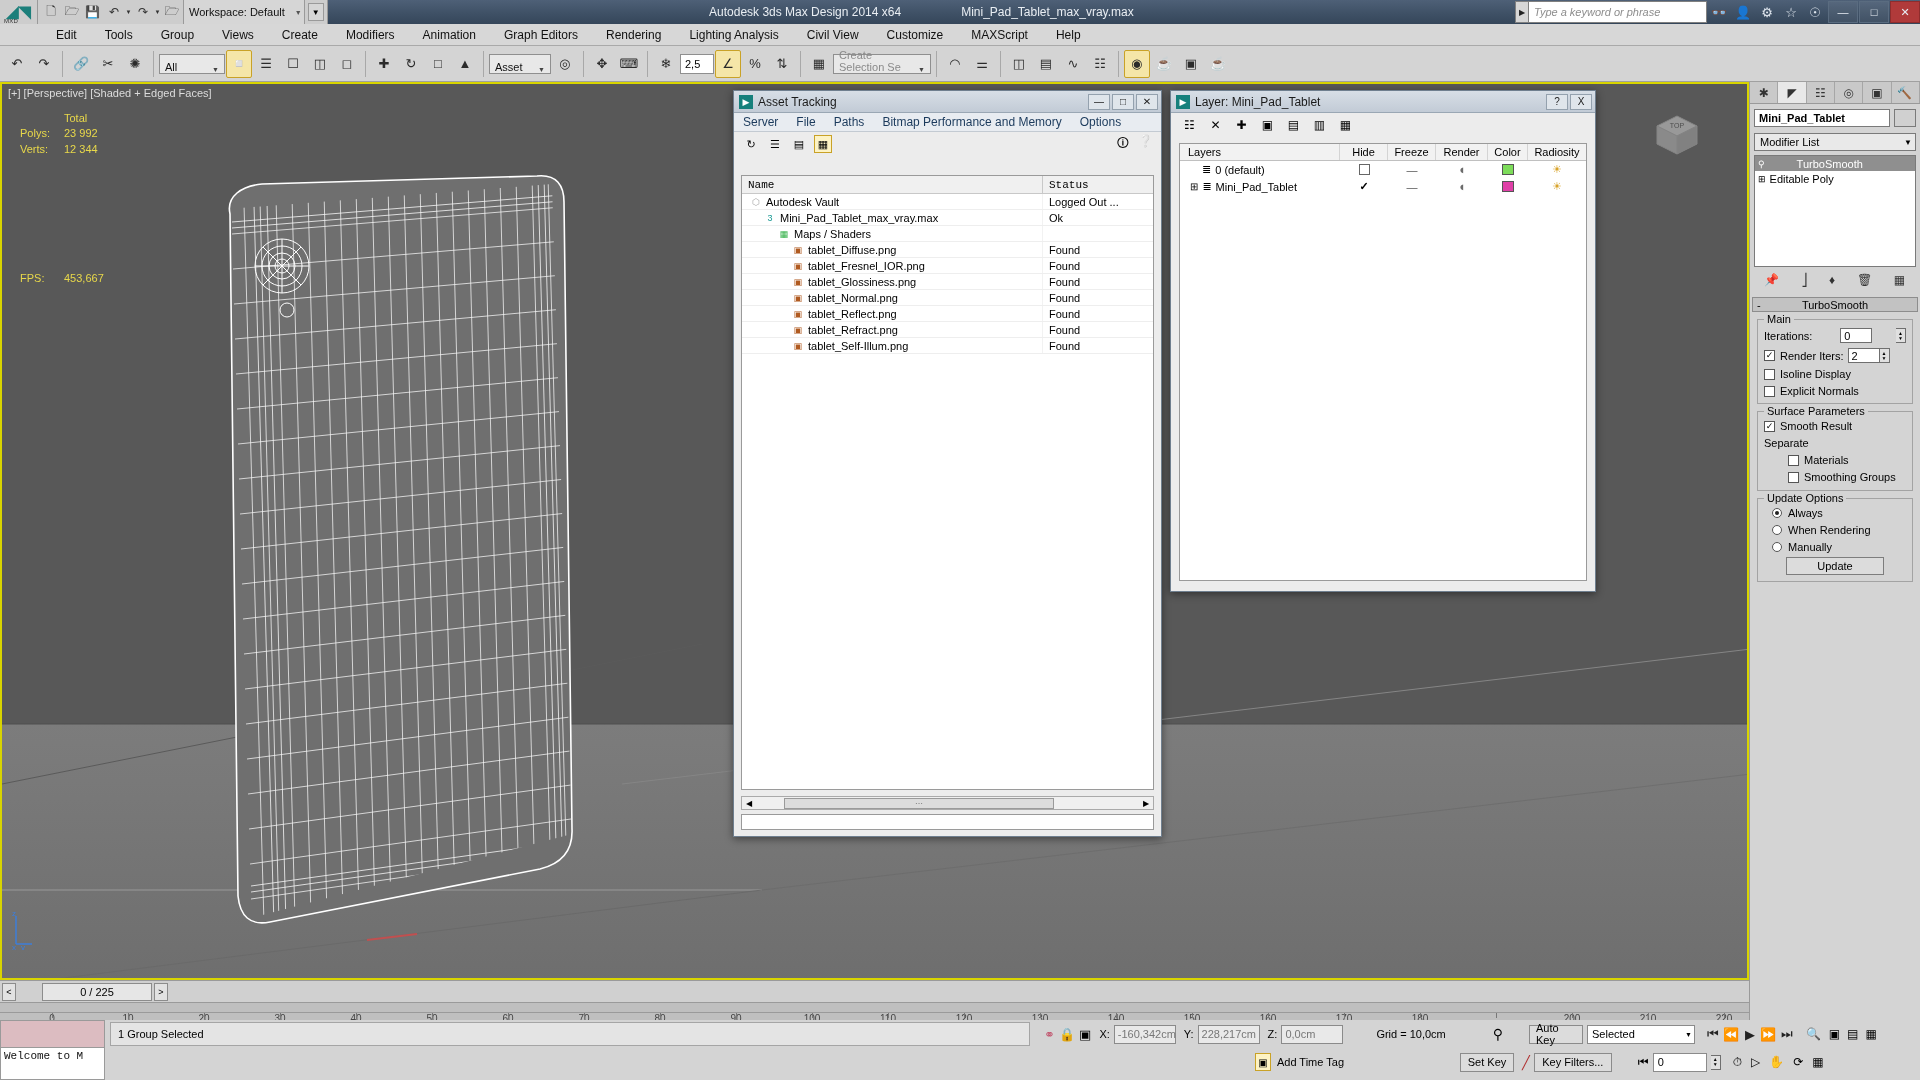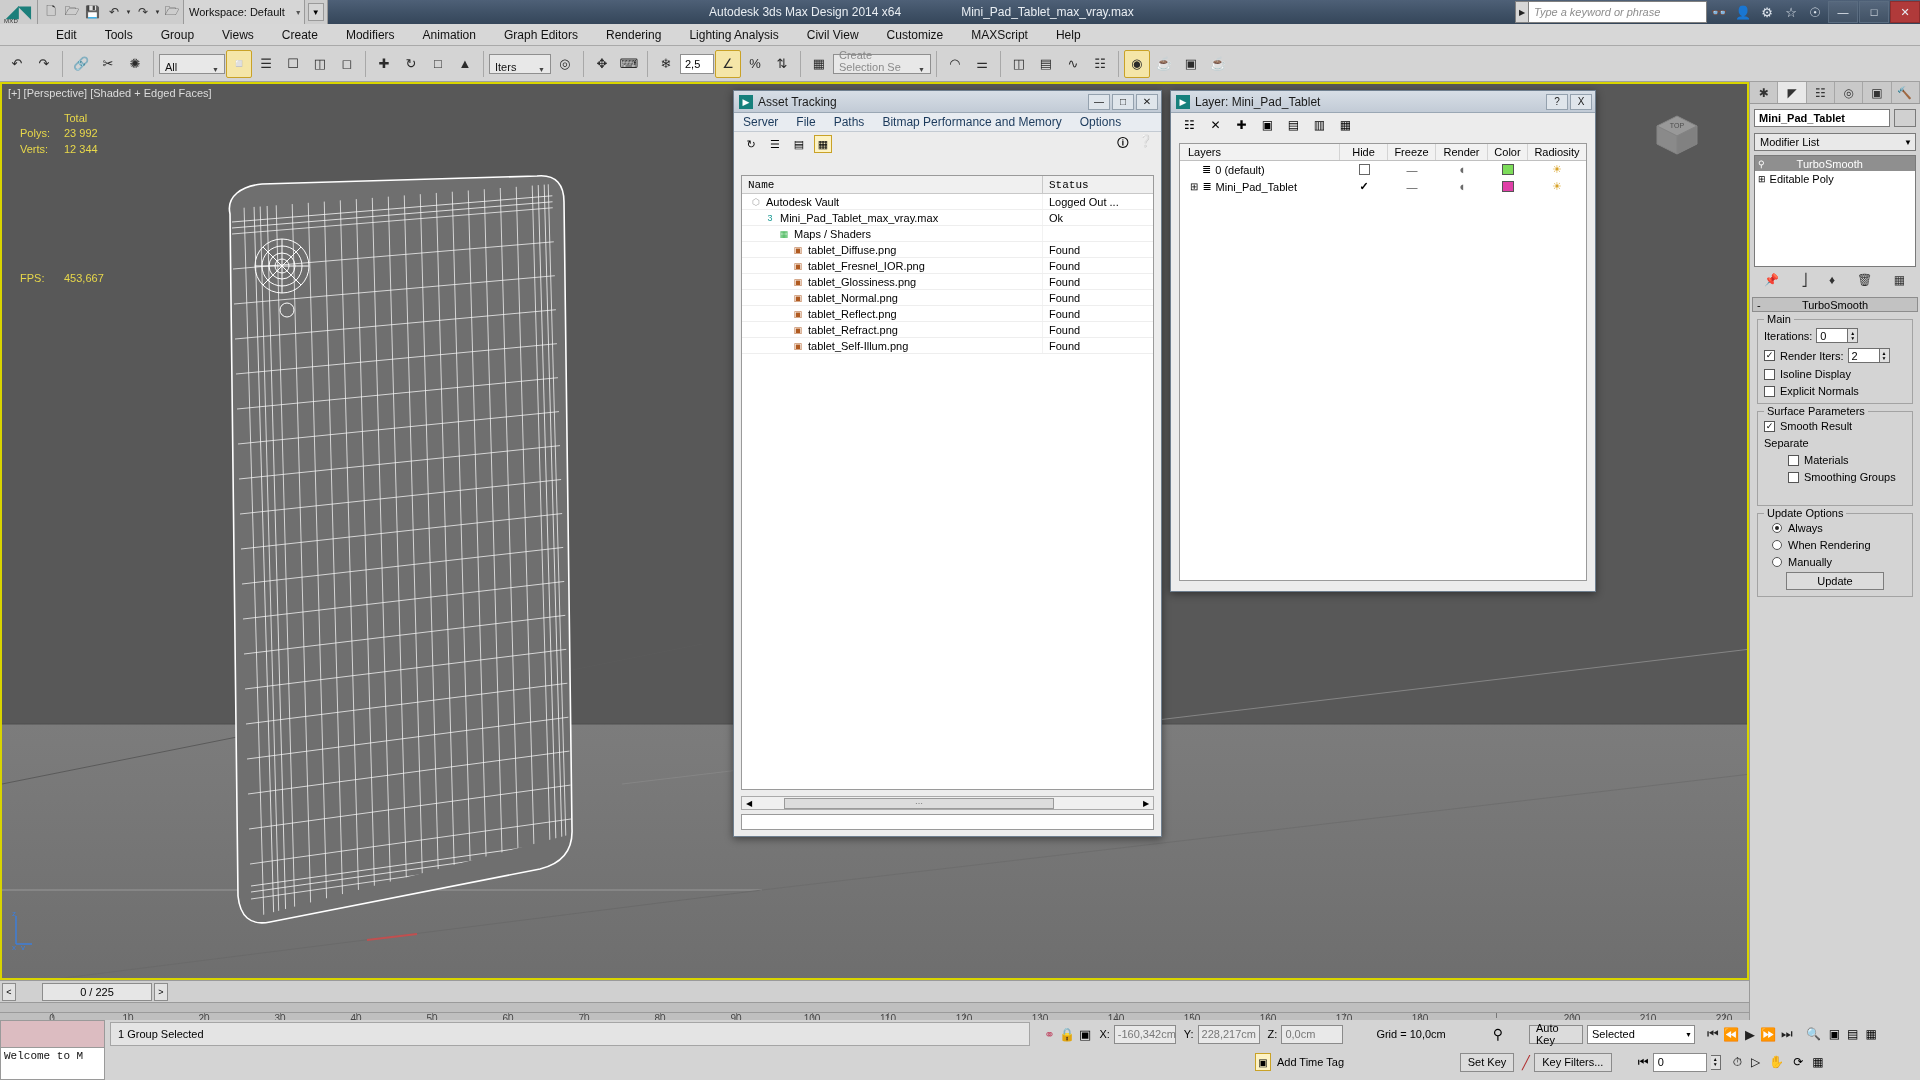--- a/index.html
+++ b/index.html
@@ -318,21 +318,21 @@
     <div class="tbtn">☐</div>
     <div class="tbtn">◫</div>
     <div class="tbtn">◻</div>
     <div class="tsep"></div>
     <div class="tbtn">✚</div>
     <div class="tbtn">↻</div>
     <div class="tbtn">□</div>
     <div class="tbtn">▲</div>
     <div class="tsep"></div>
     <div class="tcombo" style="width:62px">
-      <span class="cv">Iters</span>
+      <span class="cv">Asset</span>
       <span class="caret">▼</span>
     </div>
     <div class="tbtn">◎</div>
     <div class="tsep"></div>
     <div class="tbtn">✥</div>
     <div class="tbtn">⌨</div>
     <div class="tsep"></div>
     <div class="tbtn">❄</div>
     <div class="tnum">2,5</div>
     <div class="tbtn active">∠</div>
@@ -579,21 +579,21 @@
     </div>
 
     <div class="rollout">
       <div class="roll-head">
         <span class="mn">-</span>
         <span>TurboSmooth</span>
       </div>
 
       <div class="grp">
         <span class="glabel">Main</span>
-        <div class="frow" style="justify-content:flex-start">
+        <div class="frow" style="justify-content:space-between">
           <span>Iterations:</span>
           <span class="spin">0</span>
           <span class="spinb">▲<br>▼</span>
         </div>
         <div class="frow">
           <span class="cb">✓</span>
           <span>Render Iters:</span>
           <span class="spin">2</span>
           <span class="spinb">▲<br>▼</span>
         </div>
@@ -613,21 +613,21 @@
           <span class="cb">✓</span>
           <span>Smooth Result</span>
         </div>
         <div class="frow">
           <span>Separate</span>
         </div>
         <div class="frow" style="padding-left:24px">
           <span class="cb"></span>
           <span>Materials</span>
         </div>
-        <div class="frow" style="padding-left:24px;margin-bottom:16px">
+        <div class="frow" style="padding-left:24px;margin-bottom:1px">
           <span class="cb"></span>
           <span>Smoothing Groups</span>
         </div>
       </div>
 
       <div class="grp">
         <span class="glabel">Update Options</span>
         <div class="frow" style="padding-left:8px">
           <span class="rb">
               <span class="dot"></span>

